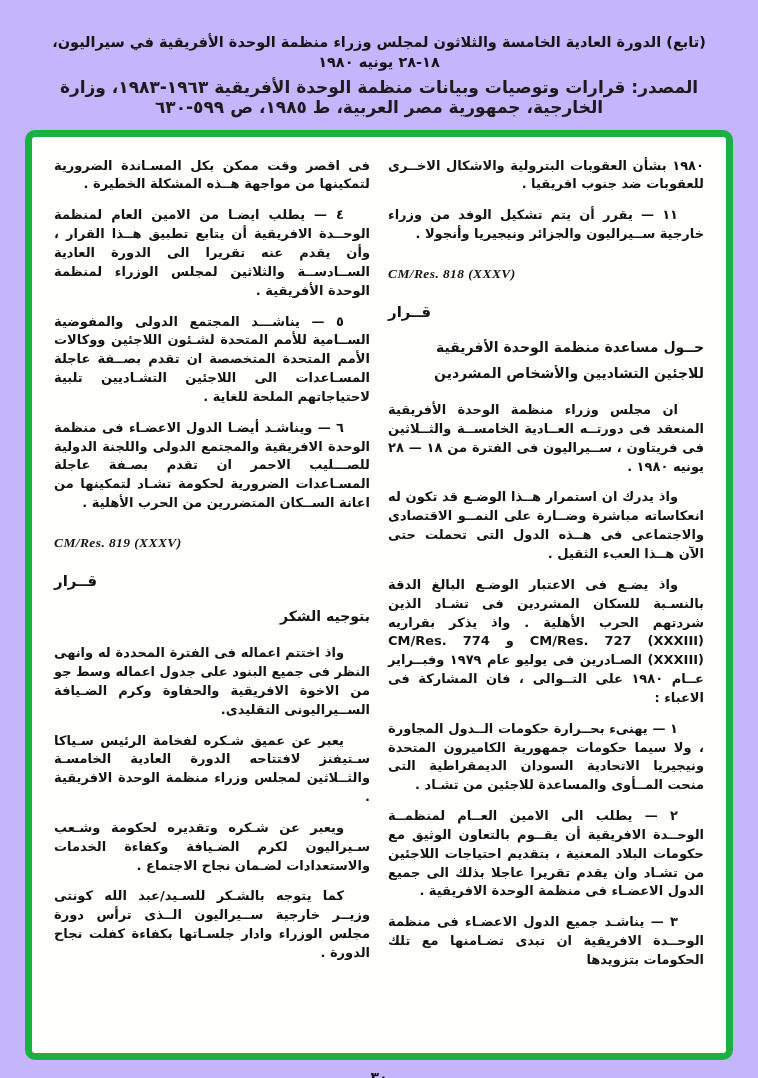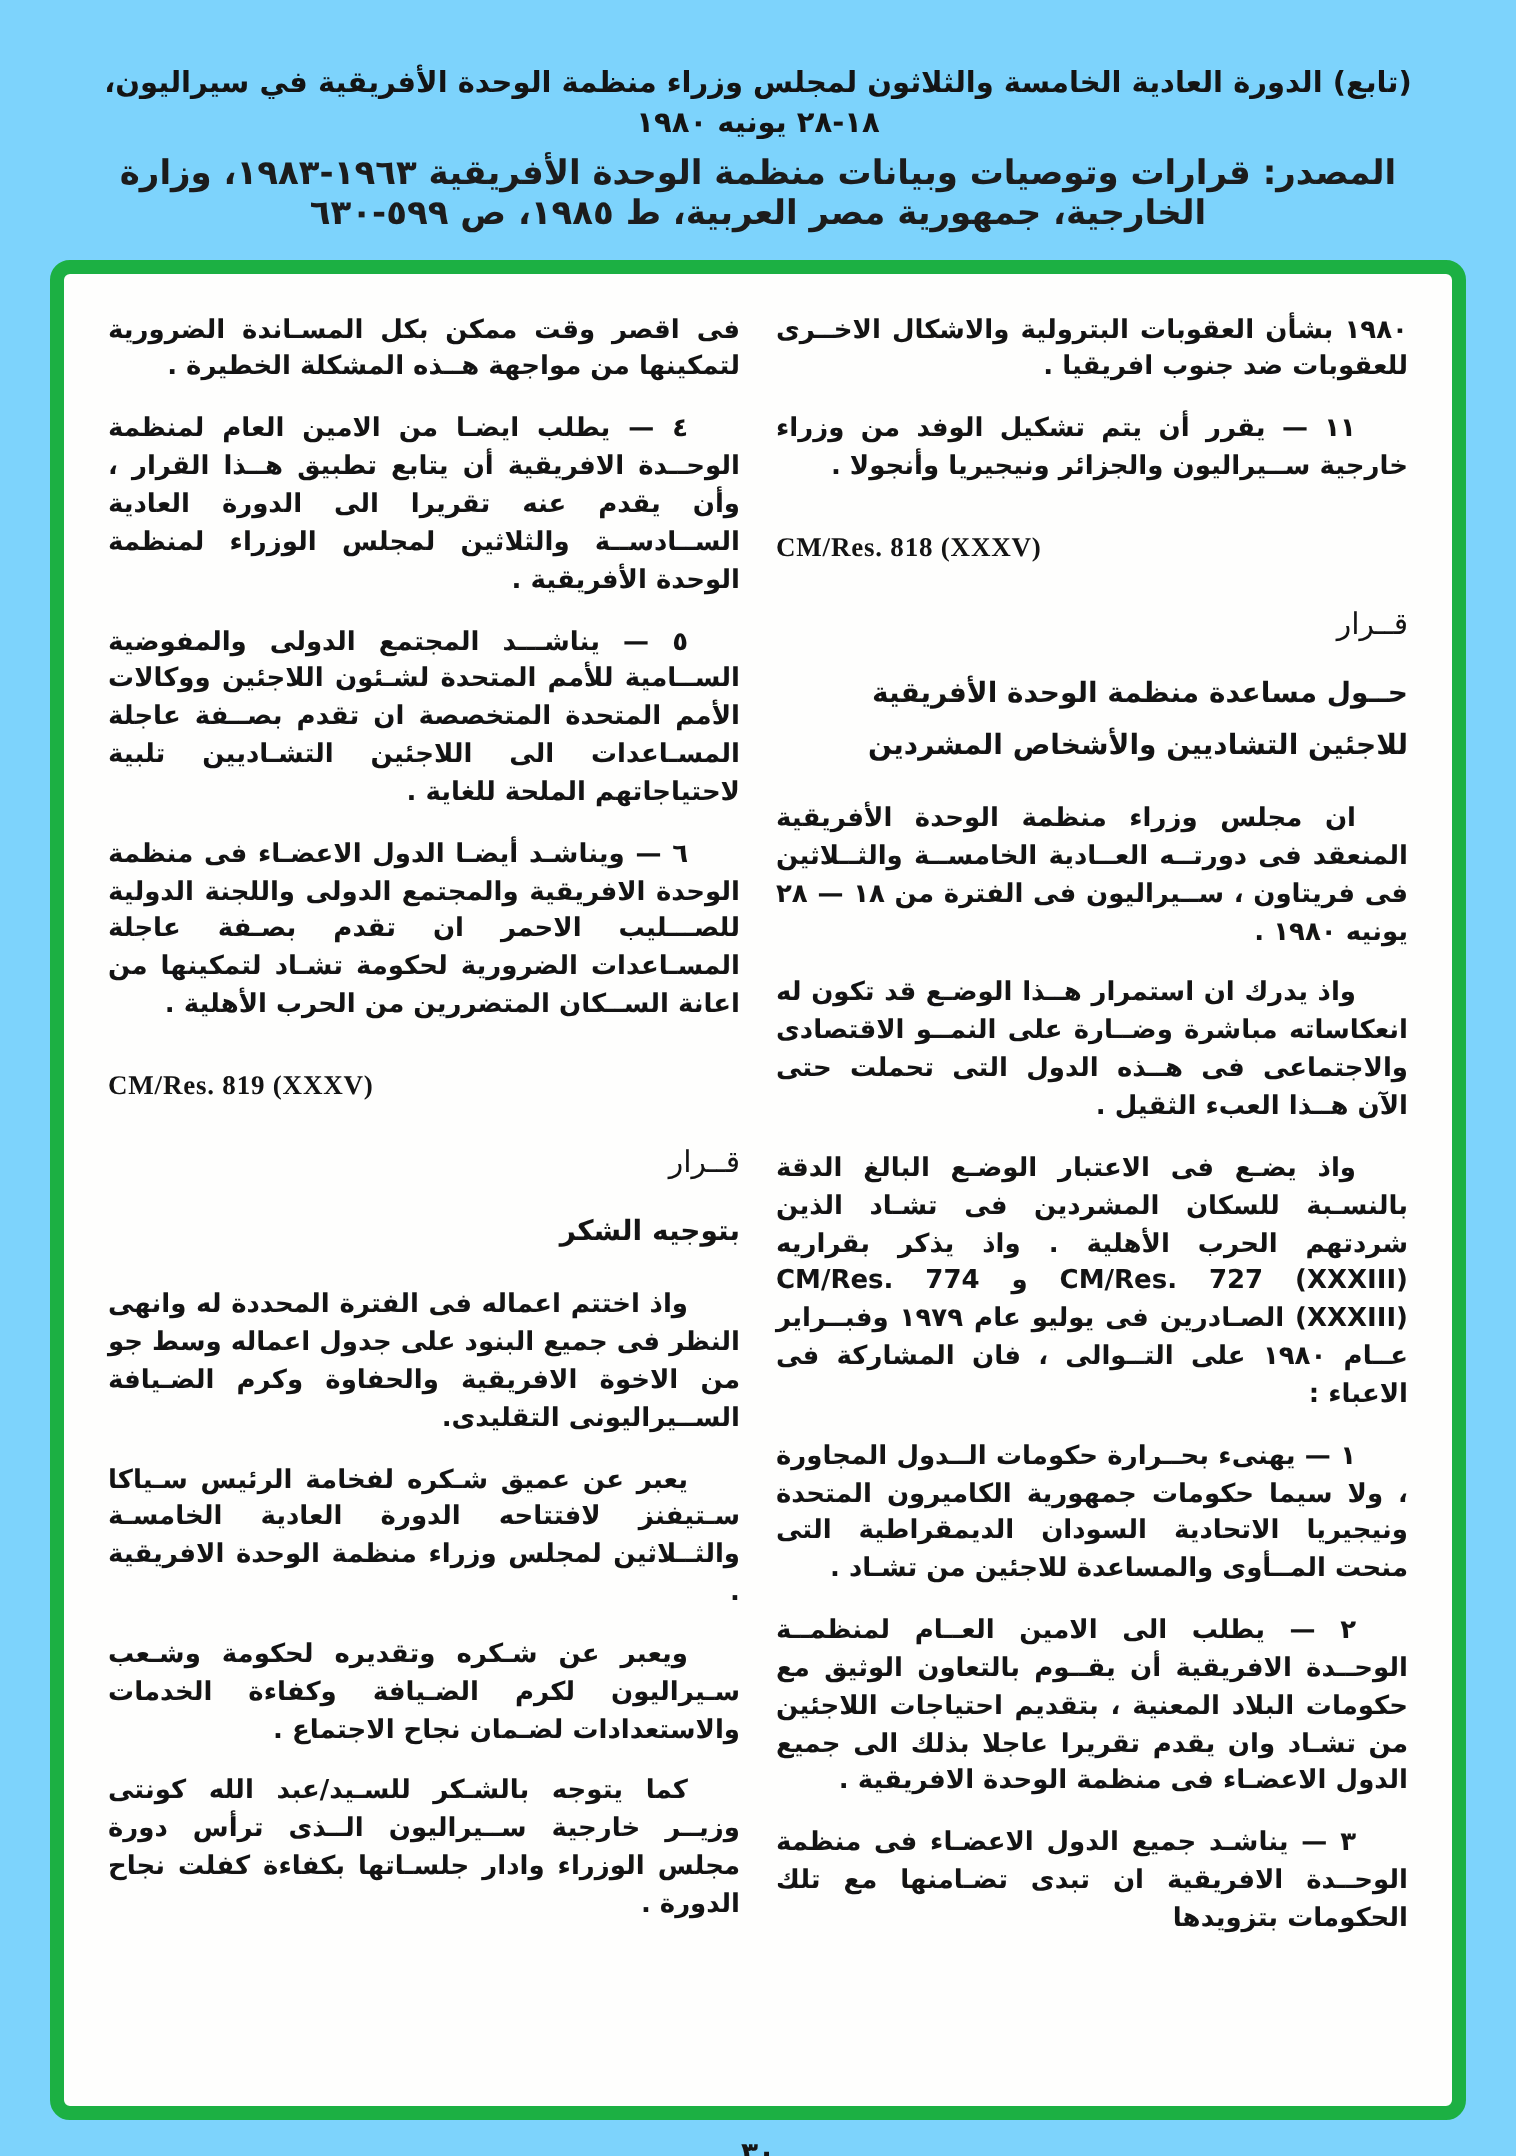--- a/index.html
+++ b/index.html
@@ -1,19 +1,19 @@
 <!DOCTYPE html>
 <html lang="ar" dir="rtl"><head>
 <meta charset="utf-8">
 <style>
   html,body{margin:0;padding:0;background:#ffffff;}
   .page{
     position:relative;
     width:758px;height:1078px;
-    background:#7dd3fc;
+    background:#c4b5fd;
     font-family:"DejaVu Sans",sans-serif;
     color:#141414;
     overflow:hidden;
     margin:0 auto;
   }
   .header{
     padding-top:32px;
     text-align:center;
     direction:rtl;
   }
@@ -62,25 +62,26 @@
   .para.flush{ text-indent:0; }
   .ref{
     direction:ltr;
     text-align:left;
     font-family:"Liberation Serif",serif;
     font-weight:bold;
     font-size:13.5px;
     letter-spacing:.4px;
     margin:20px 0 18px 0;
     text-indent:0;
+    font-style:italic;
   }
   .heading{
-    text-align:right;
+    text-align:left;
     font-size:15px;
-    font-weight:normal;
+    font-weight:bold;
     margin:14px 0 12px 0;
     text-indent:0;
   }
   .subheading{
     text-align:right;
     font-size:14px;
     font-weight:bold;
     line-height:1.85;
     margin:0 0 14px 0;
     text-indent:0;

